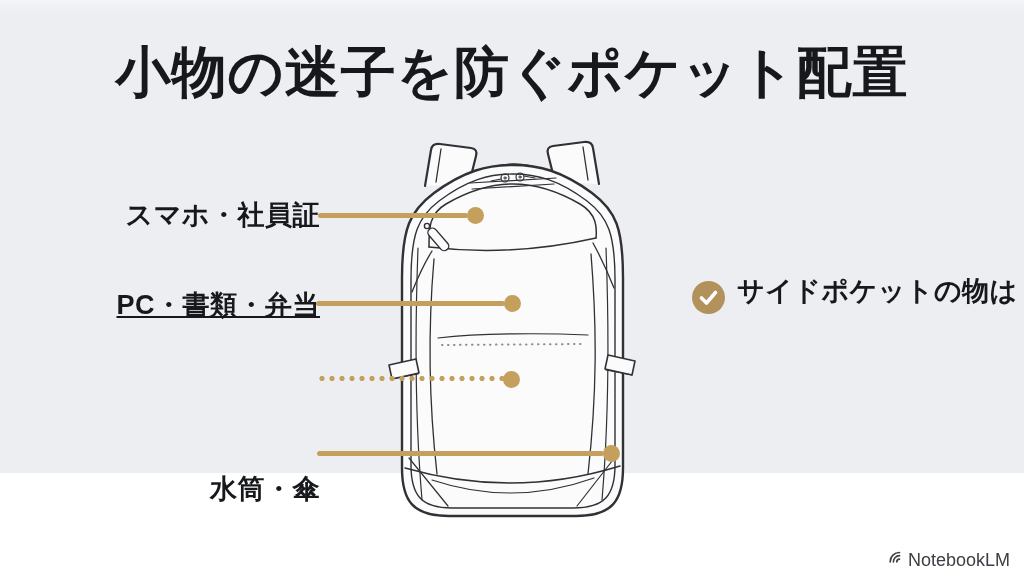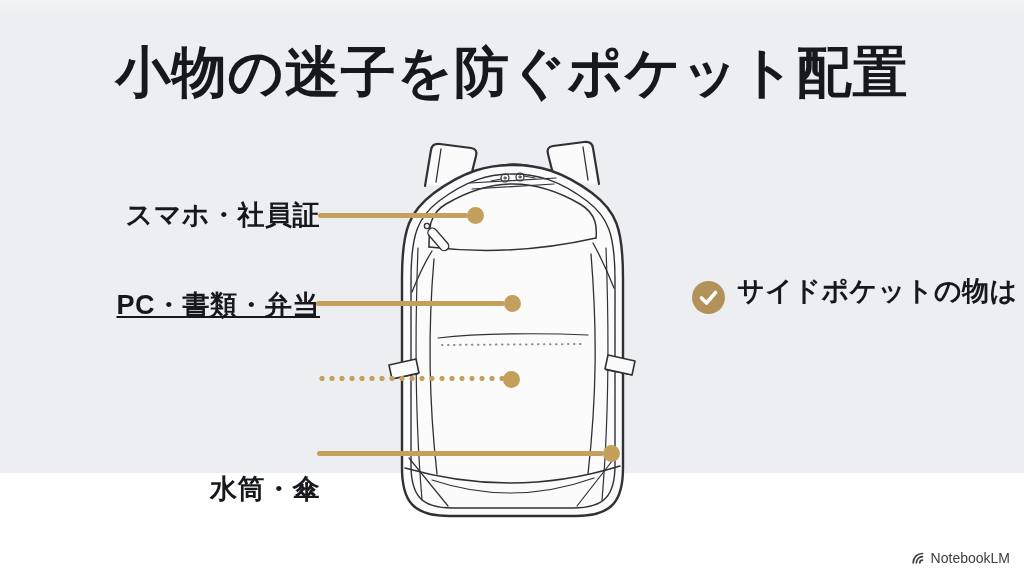--- a/index.html
+++ b/index.html
@@ -35,22 +35,22 @@
   }
   .pocket-dot { position:absolute; width:17px; height:17px; border-radius:50%; background:#c4a05c; z-index:3; }
   .pd-1 { left:467px; top:207px; }
   .pd-2 { left:504px; top:295px; }
   .pd-3 { left:503px; top:371px; }
   .pd-4 { left:603px; top:445px; }
   .callout { position:absolute; left:692px; top:270px; display:flex; gap:12px; z-index:2; }
   .check-badge { width:33px; height:33px; flex:0 0 33px; margin-top:11px; }
   .callout-text { font-size:27px; font-weight:800; color:#17181c; line-height:42px; letter-spacing:0.5px; white-space:nowrap; }
   .watermark {
-    position:absolute; right:14px; top:550px; display:flex; align-items:center; gap:5px;
-    font-size:14px; font-weight:500; color:#3c4045; z-index:2;
+    position:absolute; right:14px; top:550px; display:flex; gap:5px;
+    font-size:18px; font-weight:500; color:#3c4045; z-index:2;
   }
 </style>
 </head>
 <body>
 
 <div class="canvas">
 
   <h1 class="title">小物の迷子を防ぐポケット配置</h1>
 
   <svg class="backpack-svg" viewBox="0 0 280 400">

